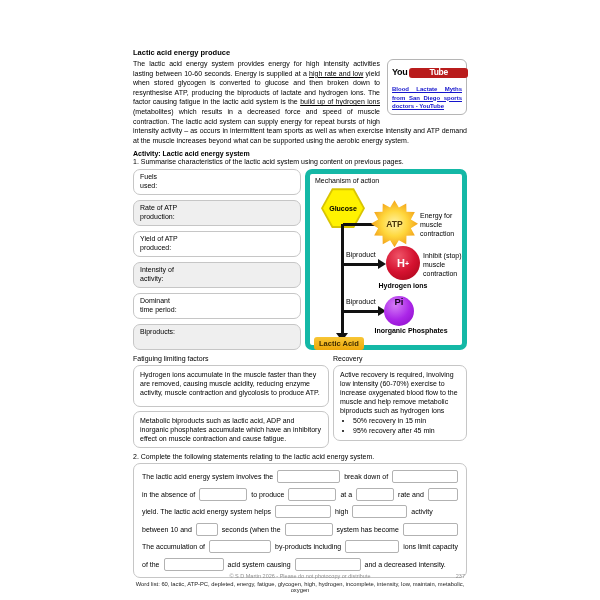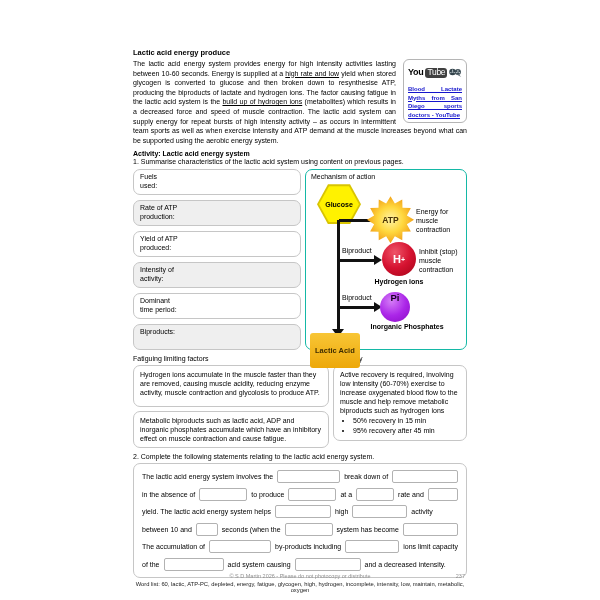--- a/index.html
+++ b/index.html
@@ -4,40 +4,40 @@
 <style>
   * { margin:0; padding:0; box-sizing:border-box; }
   html,body { width:600px; height:600px; background:#ffffff; }
   body { font-family:"Liberation Sans", sans-serif; color:#000; position:relative; }
   .sheet { position:absolute; left:133px; top:48px; width:334px; }
 
   .doc-title { font-size:7.5px; font-weight:bold; margin-bottom:2px; }
   .intro { font-size:7px; line-height:9.6px; text-align:justify; }
   .intro .u { text-decoration:underline; }
 
-  .yt-box { float:right; width:64px; border:1px solid #b5b5b5; border-radius:6px;
+  .yt-box { float:right; width:80px; border:1px solid #b5b5b5; border-radius:6px;
             padding:4px 4px 3px; margin:0 0 3px 7px; background:#fff; }
   .yt-logo-row { display:flex; align-items:center; gap:2px; }
   .yt-you { font-weight:bold; font-size:9px; letter-spacing:-0.3px; }
-  .yt-tube { background:#404040; color:#fff; font-weight:normal; font-size:8.5px;
-             border-radius:3px; padding:0 2px 1px; letter-spacing:-0.3px; }
+  .yt-tube { background:#b91c1c; color:#fff; font-weight:bold; font-size:8.5px;
+             border-radius:3px; padding:0 20px 1px; letter-spacing:-0.3px; }
   .yt-link { display:block; font-size:6px; font-weight:bold; color:#1414cc;
              text-decoration:underline; line-height:8.5px; margin-top:3px; }
 
   .activity-heading { font-size:7px; font-weight:bold; margin-top:5px; }
   .q1-label { font-size:7px; margin:1px 0 4px; }
 
   .q1-row { display:flex; gap:4px; }
   .char-col { width:168px; display:flex; flex-direction:column; gap:5px; }
   .char-box { border:1px solid #c6c6c6; border-radius:7px; height:26px;
               padding:3px 6px; font-size:7px; line-height:8.5px; background:#fff; }
   .char-box:nth-child(even) { background:#efefef; }
   .char-box span { white-space:pre-line; }
 
-  .mech-panel { position:relative; flex:1; height:181px; border:1px solid #14b8a6;
+  .mech-panel { position:relative; flex:1; height:181px; border:5px solid #14b8a6;
                 border-radius:7px; background:#fff; overflow:visible; }
   .mech-panel .abs { position:absolute; }
   .mech-title { left:5px; top:3px; font-size:7px; }
   .hex { clip-path:polygon(25% 0%,75% 0%,100% 50%,75% 100%,25% 100%,0% 50%); }
   .hex-outer { left:11px; top:14px; width:44px; height:40px; background:#d8c402; }
   .hex-inner { left:13px; top:16px; width:40px; height:36px; background:#fff200;
                display:flex; align-items:center; justify-content:center;
                font-size:7px; font-weight:bold; }
   .v-line { left:31px; top:50px; width:3px; height:110px; background:#111; }
   .v-head { left:26px; top:159px; width:0; height:0;
@@ -66,21 +66,21 @@
   .h-circle sup { font-size:7px; }
   .h-label { left:113px; top:77px; }
   .h-caption { left:48px; top:108px; width:90px; text-align:center;
                font-size:7px; font-weight:bold; }
   .pi-circle { left:74px; top:122px; width:30px; height:30px; border-radius:50%;
     background:radial-gradient(circle at 38% 30%, #d57df7 0%, #ab26e8 52%, #8a0bc4 100%);
     display:flex; align-items:flex-start; justify-content:center;
     font-weight:bold; font-size:9.5px; color:#150020; }
   .pi-caption { left:42px; top:153px; width:118px; text-align:center;
                 font-size:7px; font-weight:bold; }
-  .lactic-badge { left:4px; top:163px; padding:13px 5px;
+  .lactic-badge { left:4px; top:163px; padding:2px 5px;
     background:linear-gradient(#f8c636, #eda80a); border-radius:3px;
     font-size:7.5px; font-weight:bold; color:#3f2d00; }
 
   .fat-row { display:flex; gap:4px; margin-top:5px; }
   .fat-col { width:196px; }
   .rec-col { flex:1; }
   .section-heading { font-size:7px; margin-bottom:3px; }
   .note-box { border:1px solid #c6c6c6; border-radius:7px; padding:4px 6px;
               font-size:7px; line-height:9px; background:#fff; }
   .fat-box1 { margin-bottom:4px; min-height:42px; }

